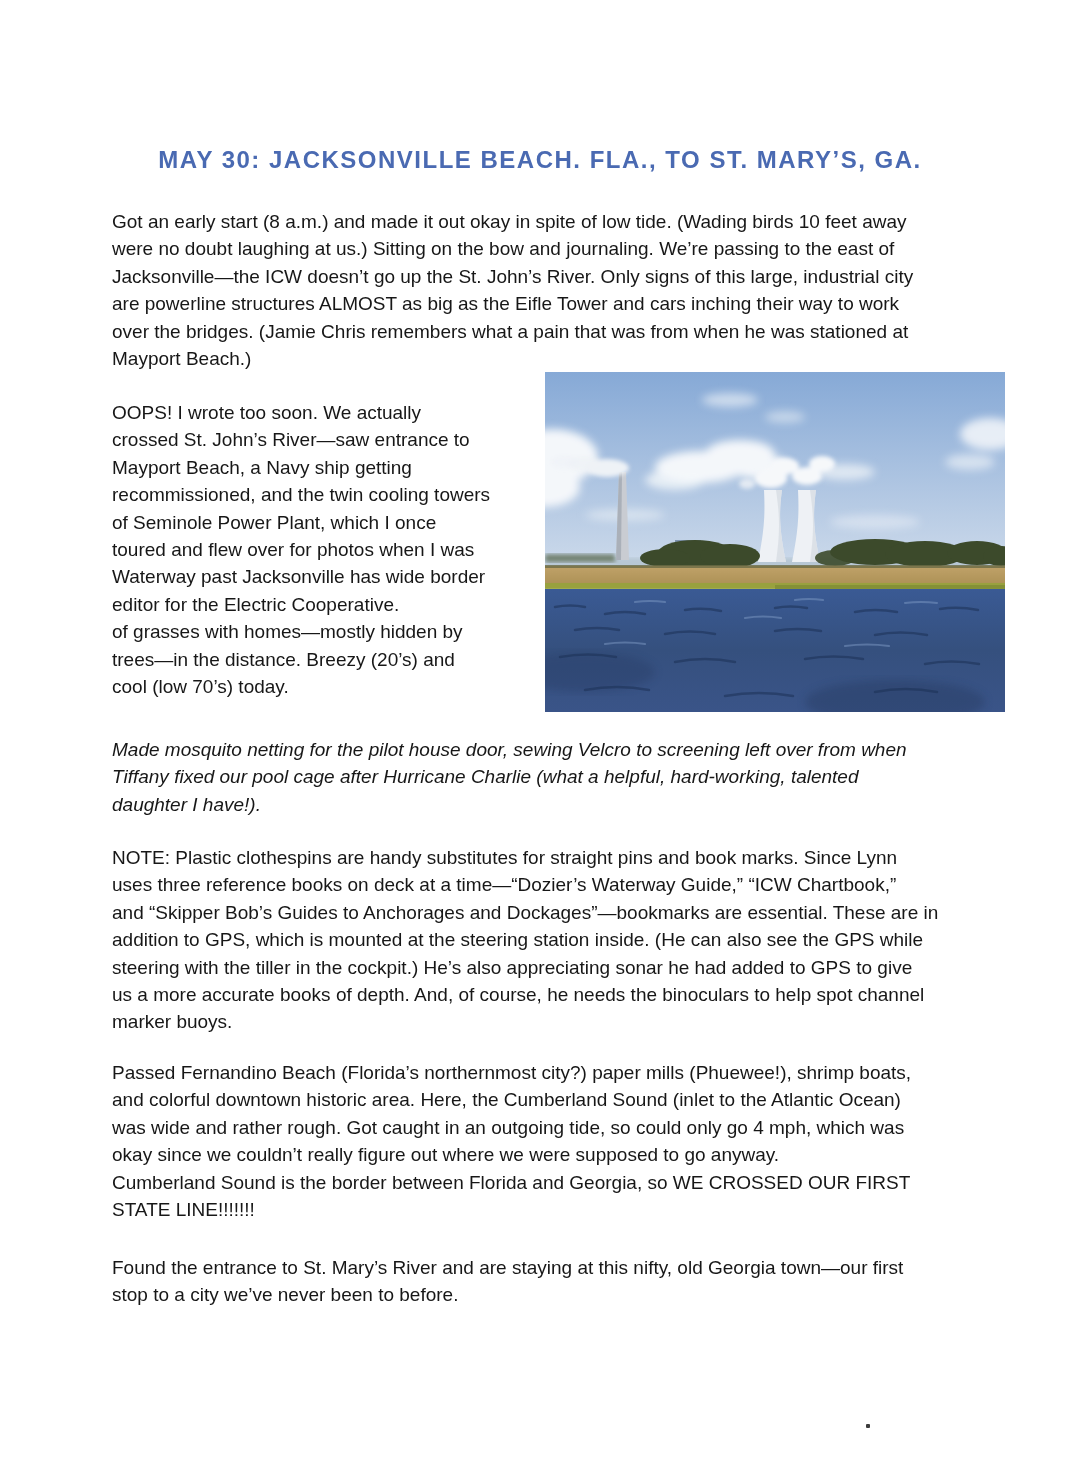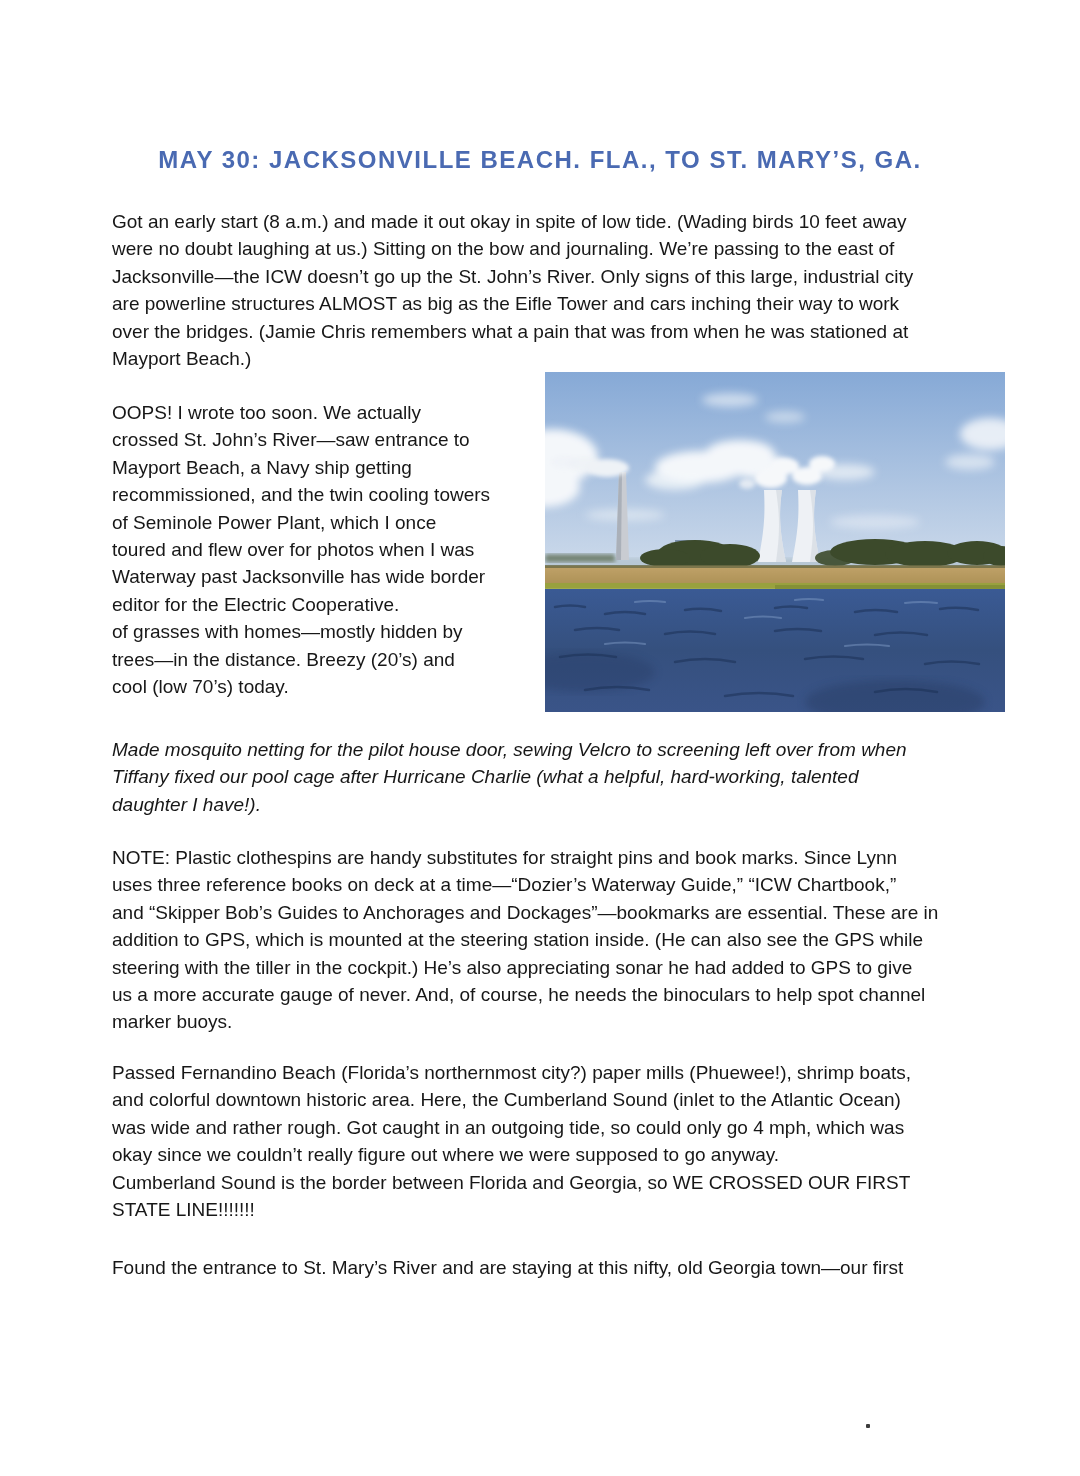--- a/index.html
+++ b/index.html
@@ -216,32 +216,33 @@
       <div>Tiffany fixed our pool cage after Hurricane Charlie (what a helpful, hard-working, talented</div>
       <div>daughter I have!).</div>
     </div>
 
   <div class="para" id="p4">
       <div>NOTE: Plastic clothespins are handy substitutes for straight pins and book marks. Since Lynn</div>
       <div>uses three reference books on deck at a time—“Dozier’s Waterway Guide,” “ICW Chartbook,”</div>
       <div>and “Skipper Bob’s Guides to Anchorages and Dockages”—bookmarks are essential. These are in</div>
       <div>addition to GPS, which is mounted at the steering station inside. (He can also see the GPS while</div>
       <div>steering with the tiller in the cockpit.) He’s also appreciating sonar he had added to GPS to give</div>
-      <div>us a more accurate gauge of never. And, of course, he needs the binoculars to help spot channel</div>
+      <div>us a more accurate books of depth. And, of course, he needs the binoculars to help spot channel</div>
       <div>marker buoys.</div>
     </div>
 
   <div class="para" id="p5">
       <div>Passed Fernandino Beach (Florida’s northernmost city?) paper mills (Phuewee!), shrimp boats,</div>
       <div>and colorful downtown historic area. Here, the Cumberland Sound (inlet to the Atlantic Ocean)</div>
       <div>was wide and rather rough. Got caught in an outgoing tide, so could only go 4 mph, which was</div>
       <div>okay since we couldn’t really figure out where we were supposed to go anyway.</div>
       <div>Cumberland Sound is the border between Florida and Georgia, so WE CROSSED OUR FIRST</div>
       <div>STATE LINE!!!!!!!</div>
     </div>
 
   <div class="para" id="p6">
       <div>Found the entrance to St. Mary’s River and are staying at this nifty, old Georgia town—our first</div>
+      <div>stop to a city we’ve never been to before.</div>
     </div>
 
   <div class="stray-dot"></div>
 
 </div>
 
 </body></html>

